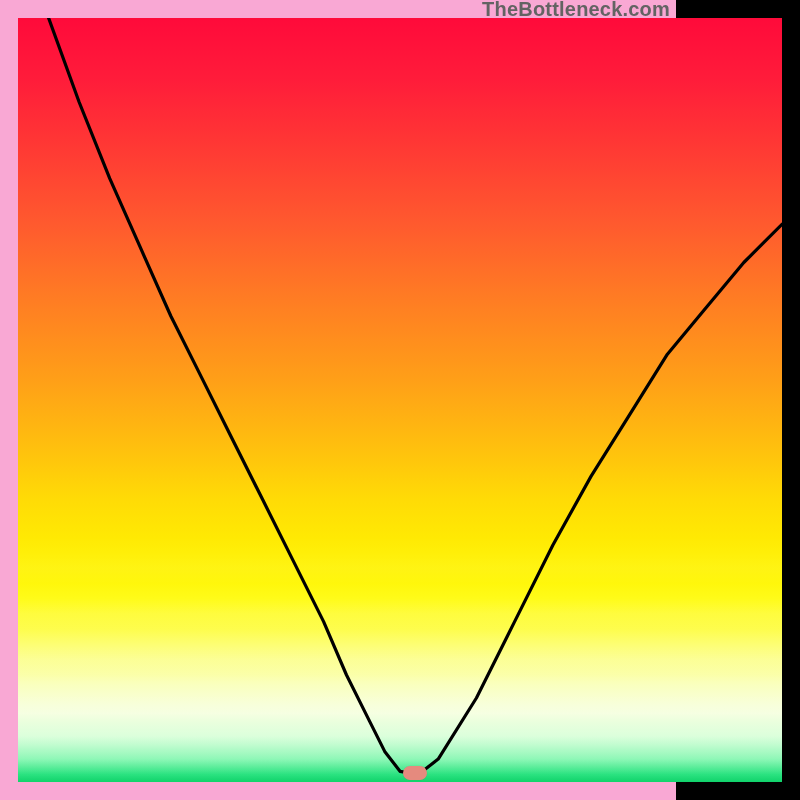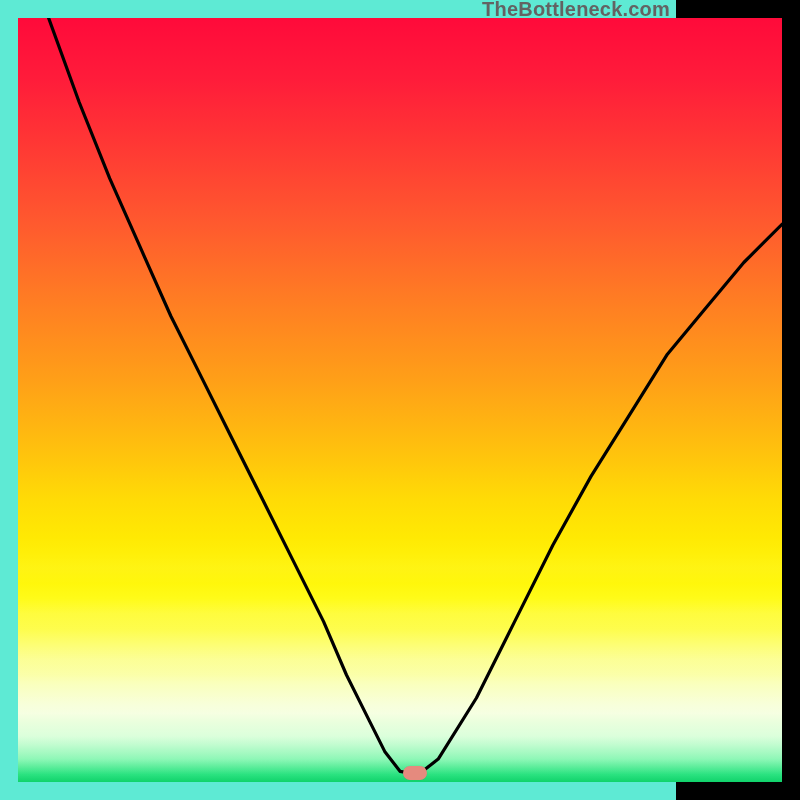--- a/index.html
+++ b/index.html
@@ -1,16 +1,16 @@
 <!DOCTYPE html>
 <html><head>
 <meta charset="utf-8">
 <style>
   html,body{margin:0;padding:0;width:800px;height:800px;background:#000;overflow:hidden}
-  .frame{position:relative;width:676px;height:800px;background:#5eead4}
+  .frame{position:relative;width:676px;height:800px;background:#f9a8d4}
   .plot{position:absolute;left:18px;top:18px;width:764px;height:764px;overflow:hidden}
   .grad{position:absolute;left:0;top:0;width:764px;height:764px;
     background:linear-gradient(to bottom,
       #ff0a3a 0%,
       #ff1c3a 8%,
       #ff3934 17%,
       #ff5a2e 27%,
       #ff7d23 37%,
       #ff9e18 47%,
       #ffbf0e 56%,

